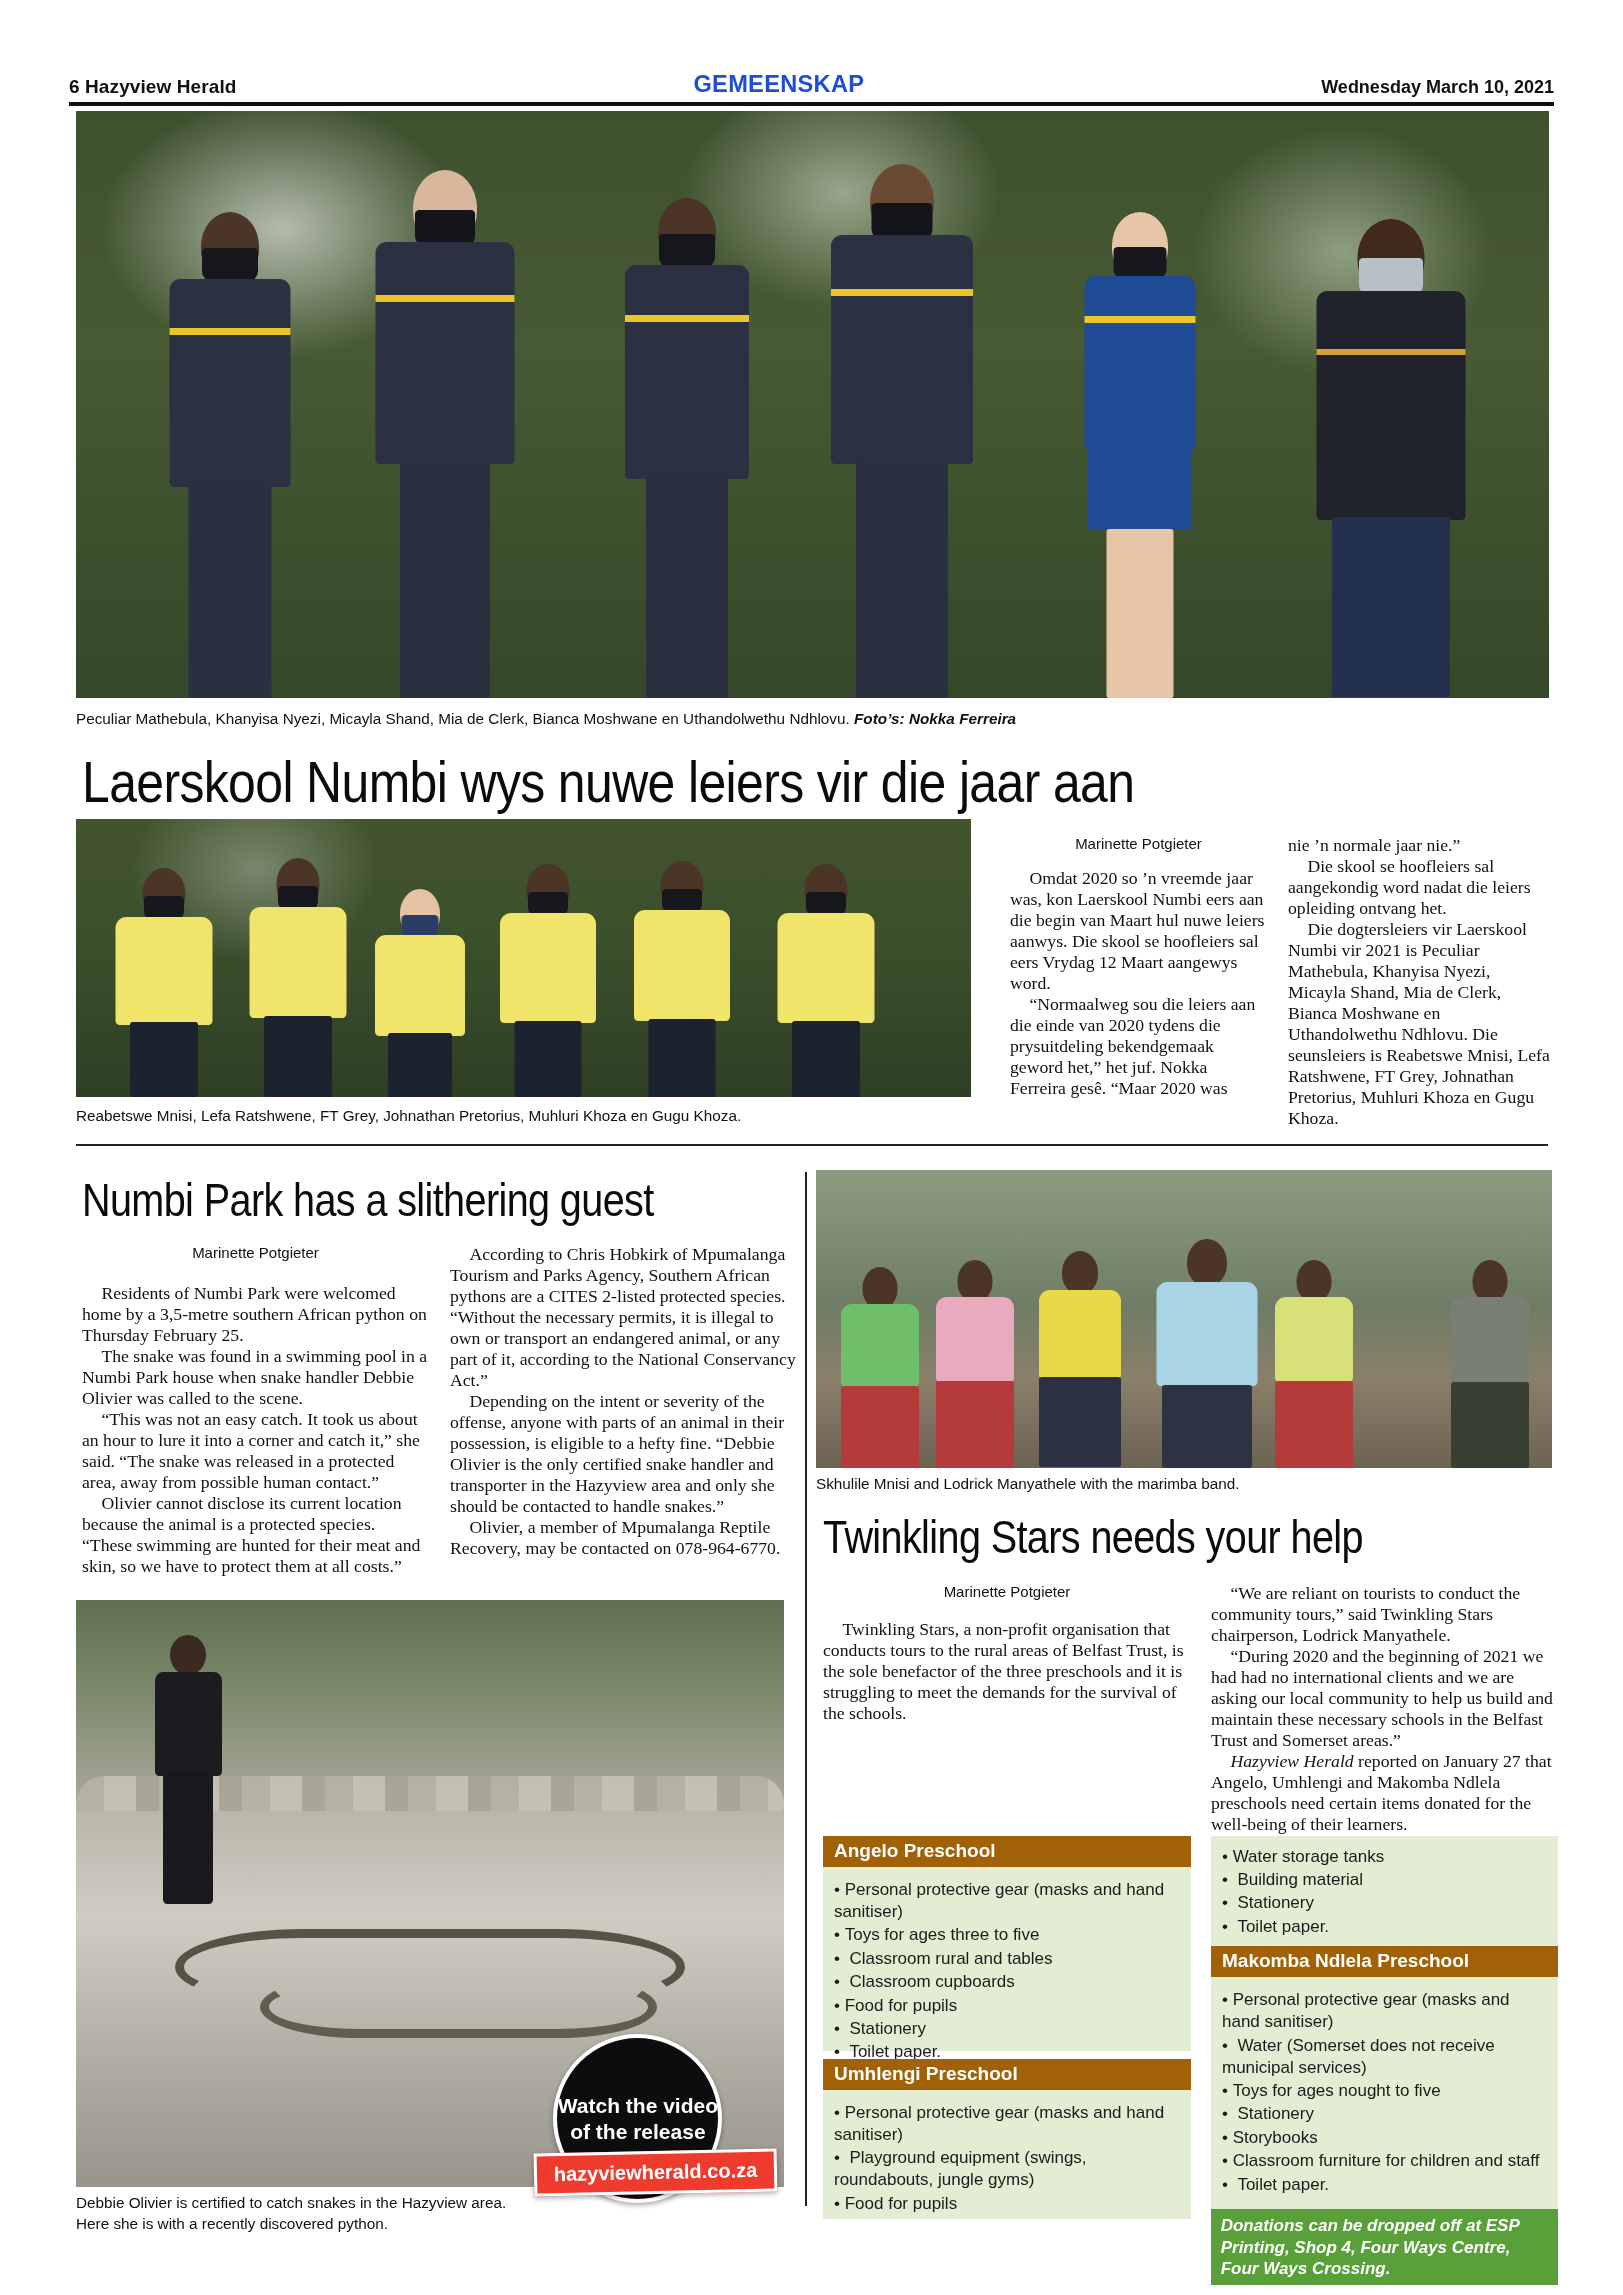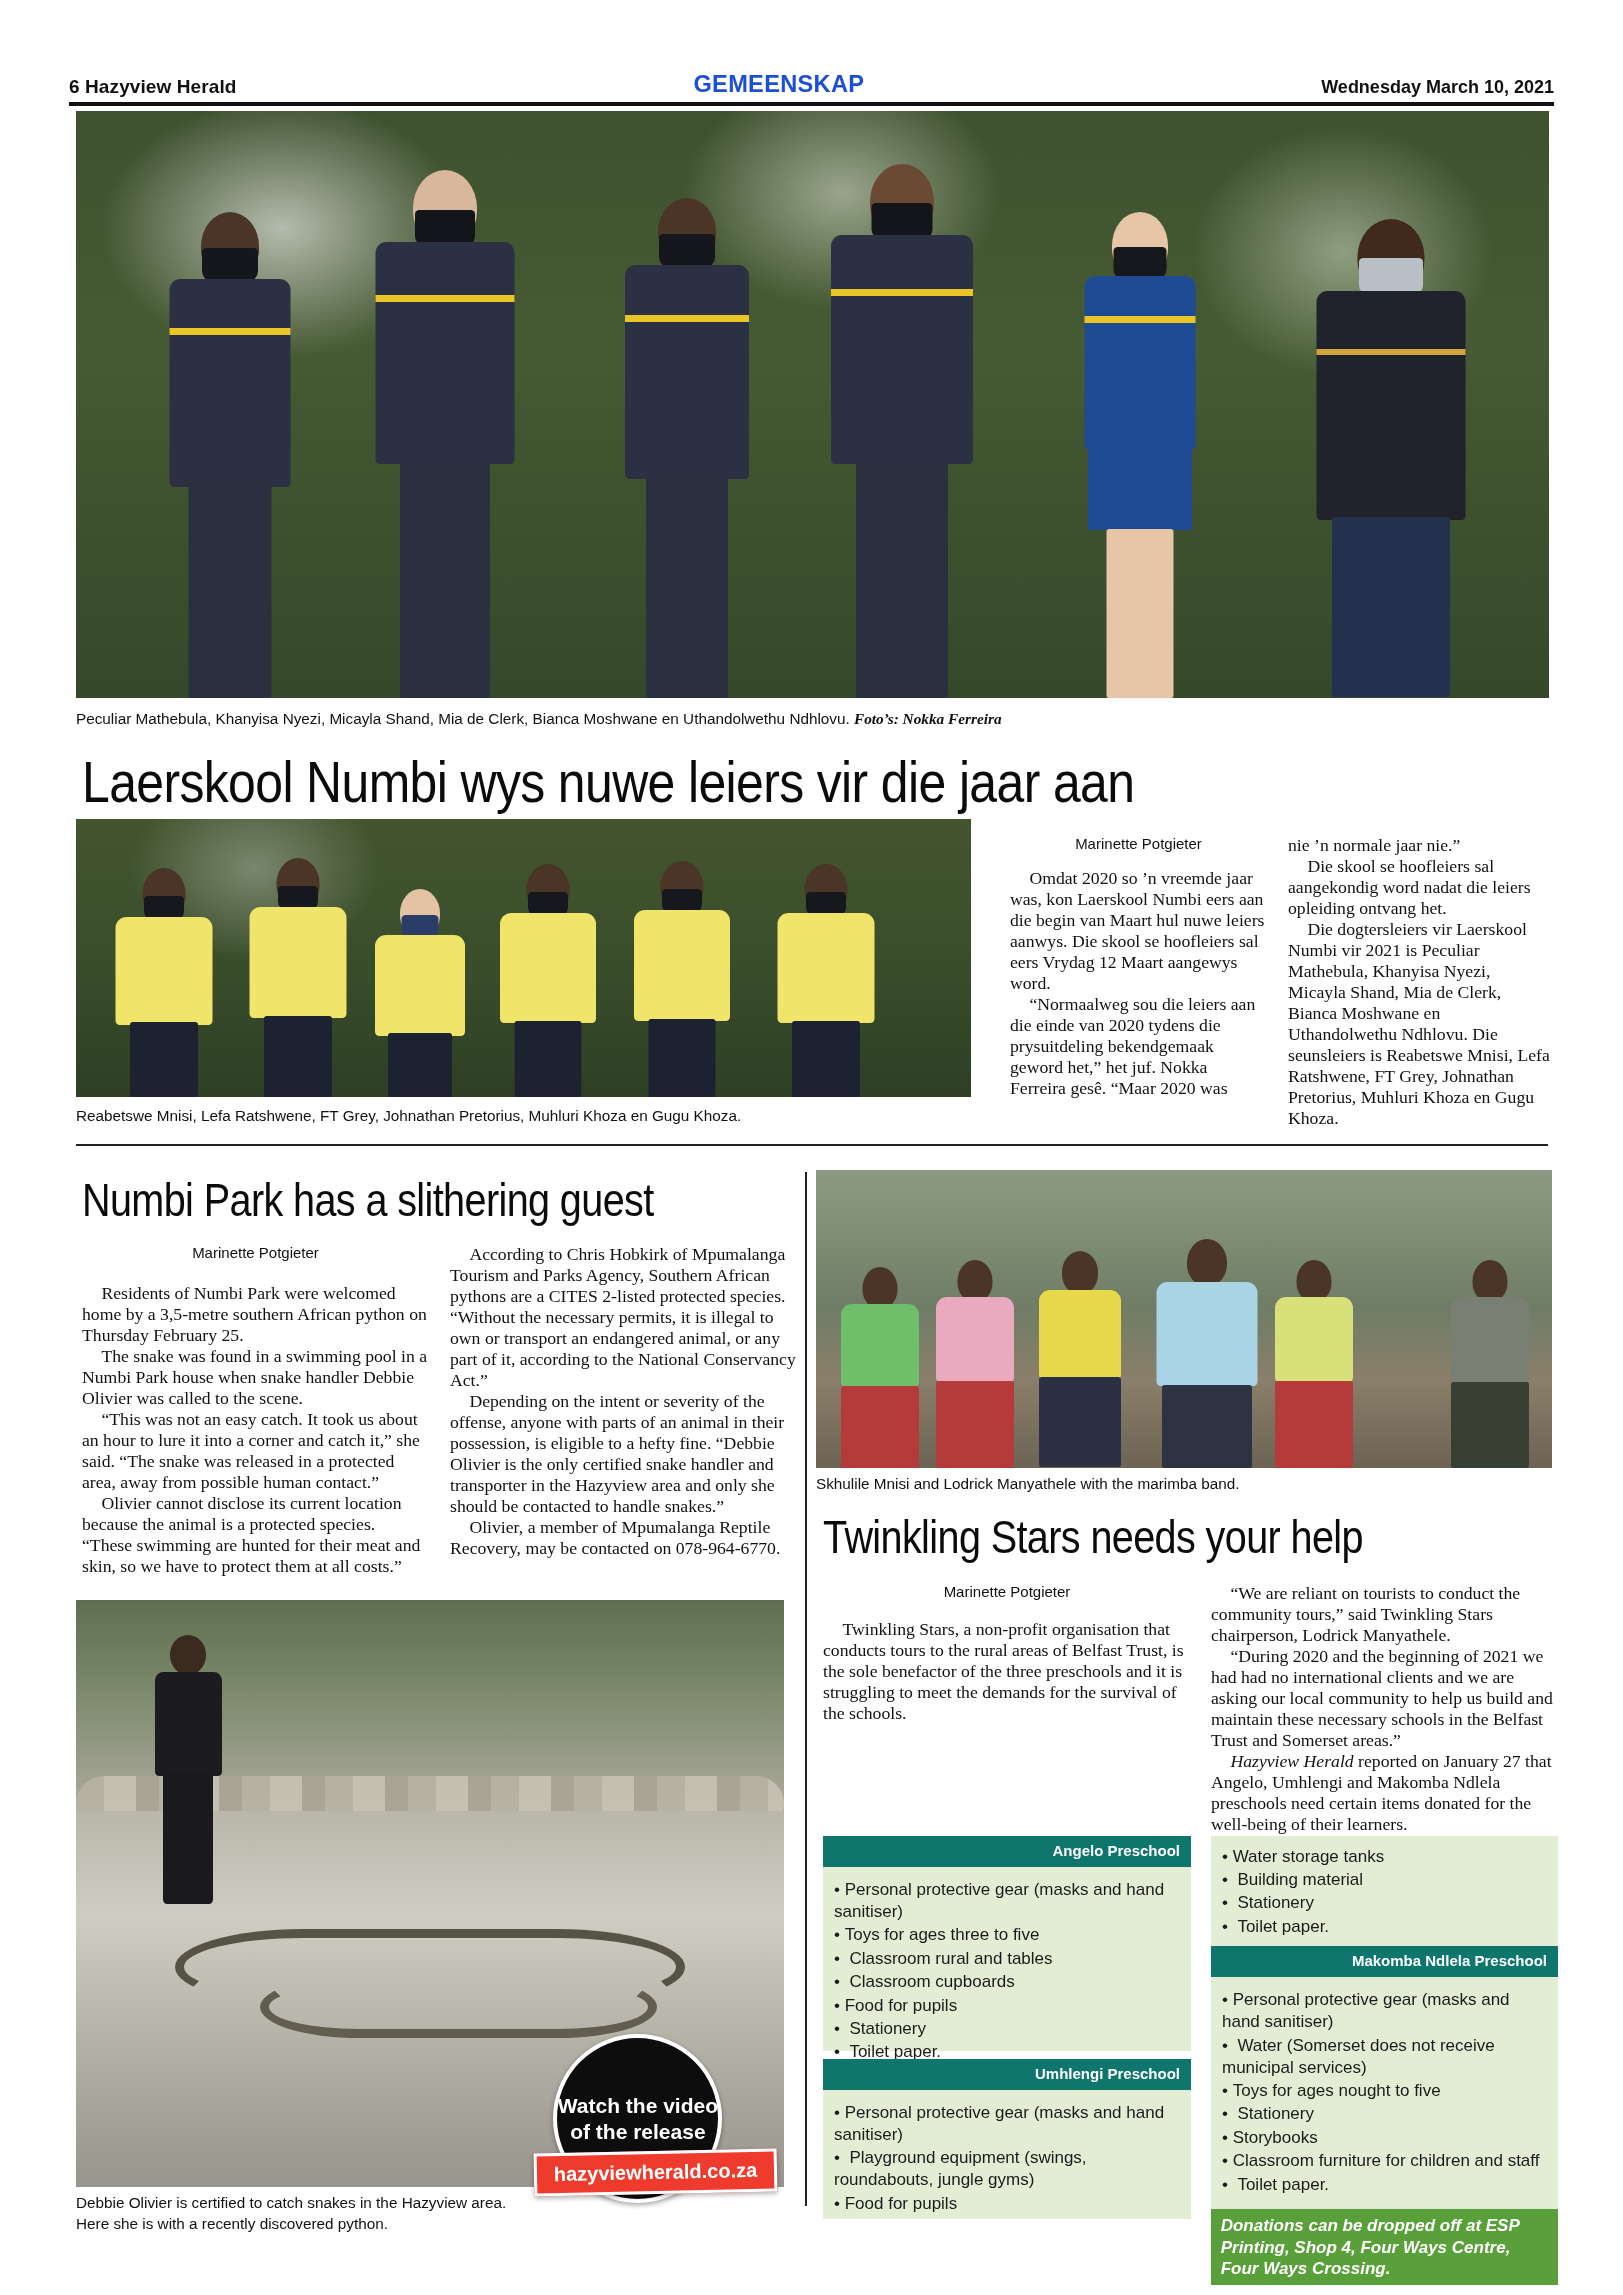--- a/index.html
+++ b/index.html
@@ -68,21 +68,21 @@
   .person { position:absolute; left:9%; top:6%; width:97px; height:278px; }
   .person .p-head { position:absolute; left:30.5px; top:0; width:36px; height:40px; border-radius:50%; background:#3a2a1f; }
   .person .p-top  { position:absolute; left:15.3px; top:37px; width:67px; height:104px; background:#1c1c20; border-radius:8.3px 8.3px 4.2px 4.2px; }
   .person .p-leg  { position:absolute; left:23.6px; top:137px; width:50px; height:132px; background:#1a1a1e; border-radius:4.2px; }
 
   
   .cap {
     position:absolute; font-family:"Liberation Sans", sans-serif;
     font-size:15.3px; line-height:21px; color:#111;
   }
-  .cap b, .cap .credit { font-weight:bold; font-style:italic;font-family:Liberation Serif, serif; }
+  .cap b, .cap .credit { font-weight:bold; font-style:italic; }
   .cap-hero    { left:76px; top:708px; width:1472px; }
   .cap-leaders { left:76px; top:1105px; width:895px; }
   .cap-marimba { left:816px; top:1473px; width:736px; }
   .cap-snake   { left:76px; top:2192px; width:458px; }
 
   
   .headline {
     position:absolute; font-family:"Liberation Sans Narrow","Liberation Sans", sans-serif;
     font-weight:normal; color:#0b0b0b; letter-spacing:-0.7px;
     transform:scaleX(.86); transform-origin:left center; white-space:nowrap;
@@ -126,23 +126,23 @@
   .a3-c1 { left:823px; top:1619px; width:368px; }
   .a3-c2 { left:1211px; top:1583px; width:347px; }
 
   
   .rule-h1 { position:absolute; left:76px; top:1144px; width:1472px; height:2.1px; background:#222; }
   .rule-v1 { position:absolute; left:805px; top:1172px; width:2.1px; height:1034px; background:#222; }
 
   
   .gbox { position:absolute; background:#e3edd3; }
   .gbox-head {
-    background:#0f766e; color:#ffffff;
+    background:#a16207; color:#ffffff;
     font-family:"Liberation Sans", sans-serif; font-weight:bold;
-    font-size:15px; line-height:30.5px; padding:0 11px;text-align:right;
+    font-size:19px; line-height:30.5px; padding:0 11px;
   }
   .gbox ul { margin:0; padding:12.5px 11px 12.5px 11px; list-style:none; }
   .gbox li {
     font-family:"Liberation Sans", sans-serif; font-size:17px; line-height:22px;
     color:#1b1b1b; margin:0 0 1.4px 0; padding-left:0;
   }
   .gbox li::before { content:"\2022\00a0"; }
   .gbox li.sp::before { content:"\2022\00a0\00a0"; }
 
   .box-angelo   { left:823px; top:1836px; width:368px; height:215px; }

